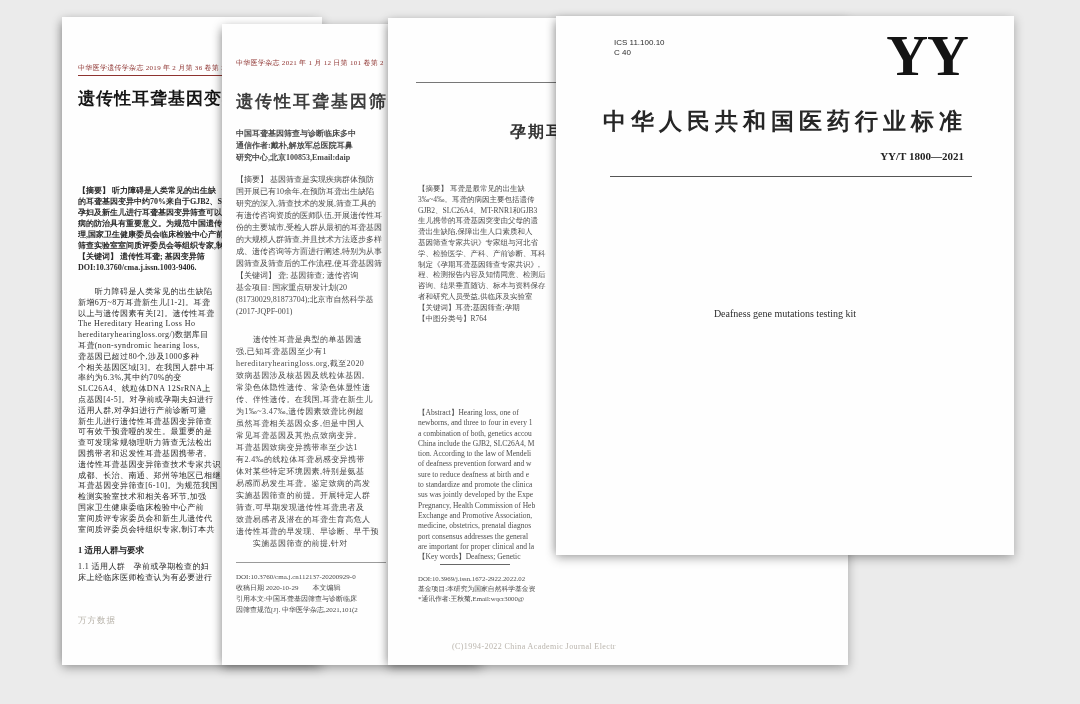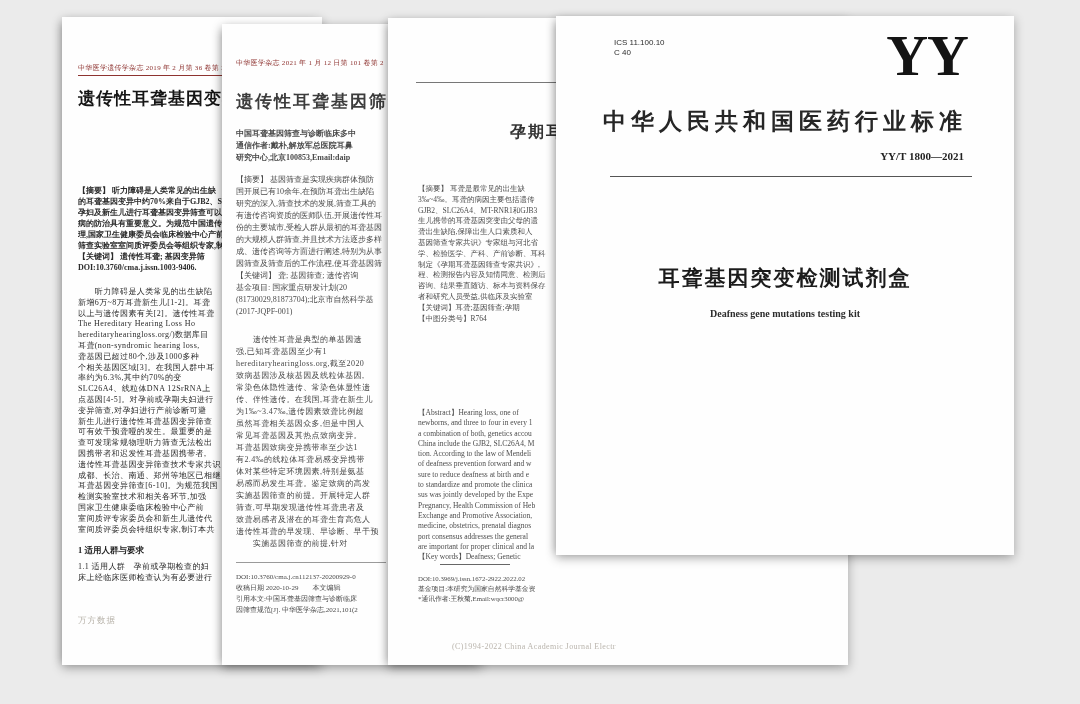--- a/index.html
+++ b/index.html
@@ -57,21 +57,21 @@
   
   .p4-ics{top:22px;left:58px;font-size:8px;line-height:10px;color:#2d2d2d;font-family:"Liberation Sans",sans-serif;}
   .p4-logo{top:6px;right:46px;font-size:58px;font-weight:bold;color:#141414;
     font-family:Liberation Serif, serif;letter-spacing:-1px;white-space:pre;}
   .p4-stdname{top:90px;left:0;width:458px;text-align:center;font-size:23px;font-weight:600;
     color:#262626;letter-spacing:5px;white-space:pre;}
   .p4-stdno{top:134px;right:50px;font-size:11px;font-weight:bold;color:#222;white-space:pre;}
   .p4-hrule{top:160px;left:54px;width:362px;border-top:1.5px solid #555;}
   .p4-title{top:248px;left:0;width:458px;text-align:center;font-size:21px;font-weight:bold;
     color:#1b1b1b;letter-spacing:2px;white-space:pre;}
-  .p4-titleen{top:292px;left:0;width:458px;text-align:center;font-size:10px;font-weight:bold;
+  .p4-titleen{top:292px;left:0;width:458px;text-align:center;font-size:10px;font-weight:normal;
     color:#2c2c2c;white-space:pre;}
   .p4-daterow{top:544px;left:54px;width:362px;font-size:9.5px;font-weight:600;color:#242424;}
   .p4-daterow .left{float:left;white-space:pre;}
   .p4-daterow .right{float:right;white-space:pre;}
   .p4-dateline{top:560px;left:54px;width:362px;border-top:2px solid #3a3a3a;}
   .p4-issuer{top:584px;left:110px;width:300px;text-align:center;font-size:11.5px;
     font-weight:bold;color:#242424;white-space:pre;}
   .p4-seal{top:572px;left:40px;width:54px;height:54px;border-radius:50%;
     background:#dff0f8;border:2px solid #85c3de;box-sizing:border-box;}
   .p4-seal .ring{position:absolute;left:7px;top:7px;width:36px;height:36px;border-radius:50%;
@@ -101,21 +101,21 @@
       <div class="tline">新增6万~8万耳聋新生儿[1-2]。耳聋</div>
       <div class="tline">以上与遗传因素有关[2]。遗传性耳聋</div>
       <div class="tline">The Hereditary Hearing Loss Ho</div>
       <div class="tline">hereditaryhearingloss.org/)数据库目</div>
       <div class="tline">耳聋(non-syndromic hearing loss,</div>
       <div class="tline">聋基因已超过80个,涉及1000多种</div>
       <div class="tline">个相关基因区域[3]。在我国人群中耳</div>
       <div class="tline">率约为6.3%,其中约70%的变</div>
       <div class="tline">SLC26A4、线粒体DNA 12SrRNA上</div>
       <div class="tline">点基因[4-5]。对孕前或孕期夫妇进行</div>
-      <div class="tline">变异筛查,对孕妇进行产前诊断可避</div>
+      <div class="tline">适用人群,对孕妇进行产前诊断可避</div>
       <div class="tline">新生儿进行遗传性耳聋基因变异筛查</div>
       <div class="tline">可有效干预聋哑的发生。最重要的是</div>
       <div class="tline">查可发现常规物理听力筛查无法检出</div>
       <div class="tline">因携带者和迟发性耳聋基因携带者,</div>
       <div class="tline">遗传性耳聋基因变异筛查技术专家共识</div>
       <div class="tline">成都、长治、南通、郑州等地区已相继</div>
       <div class="tline">耳聋基因变异筛查[6-10]。为规范我国</div>
       <div class="tline">检测实验室技术和相关各环节,加强</div>
       <div class="tline">国家卫生健康委临床检验中心产前</div>
       <div class="tline">室间质评专家委员会和新生儿遗传代</div>
@@ -239,21 +239,20 @@
 
 <div class="page" id="page4">
   <div class="abs p4-ics">
       <div class="tline">ICS 11.100.10</div>
       <div class="tline">C 40</div>
     </div>
   <div class="abs p4-logo">YY</div>
   <div class="abs p4-stdname">中华人民共和国医药行业标准</div>
   <div class="abs p4-stdno">YY/T 1800—2021</div>
   <div class="abs p4-hrule"></div>
-  <div class="abs p4-title">耳聋基因突变检测试剂盒</div>
   <div class="abs p4-titleen">Deafness gene mutations testing kit</div>
   <div class="abs p4-daterow">
     <span class="left">2021-09-06 发布</span>
     <span class="right">2023-03-01 实施</span>
   </div>
   <div class="abs p4-dateline"></div>
   <div class="abs p4-seal">
     <div class="ring"></div>
     <div class="core"></div>
     <div class="band"></div>

